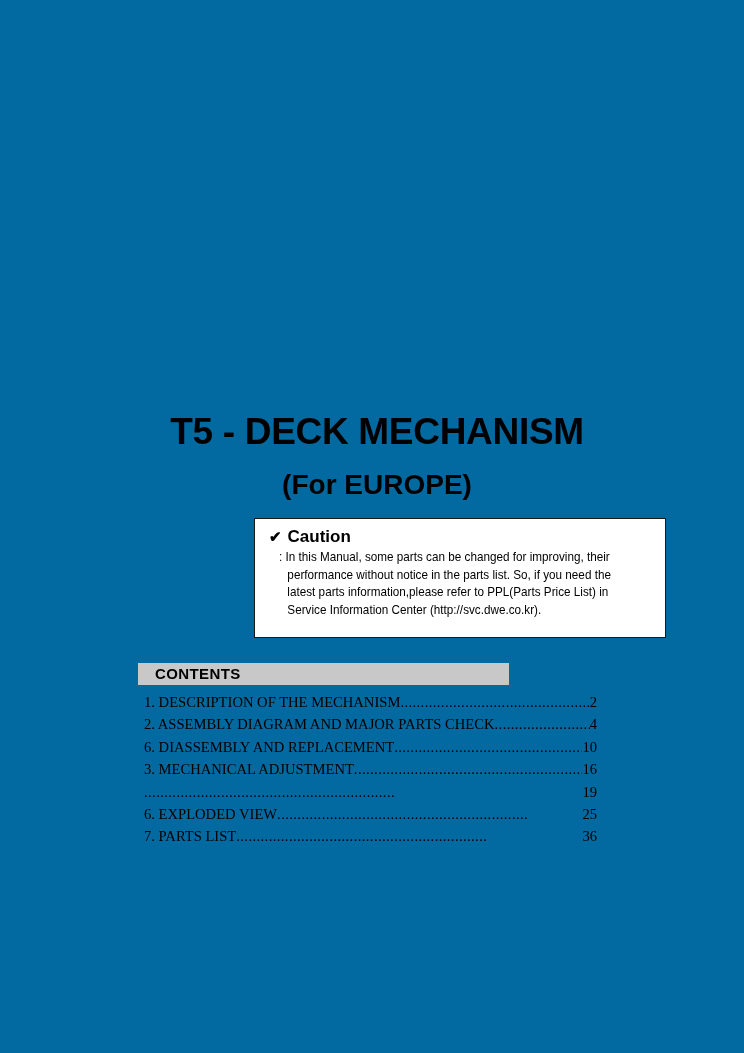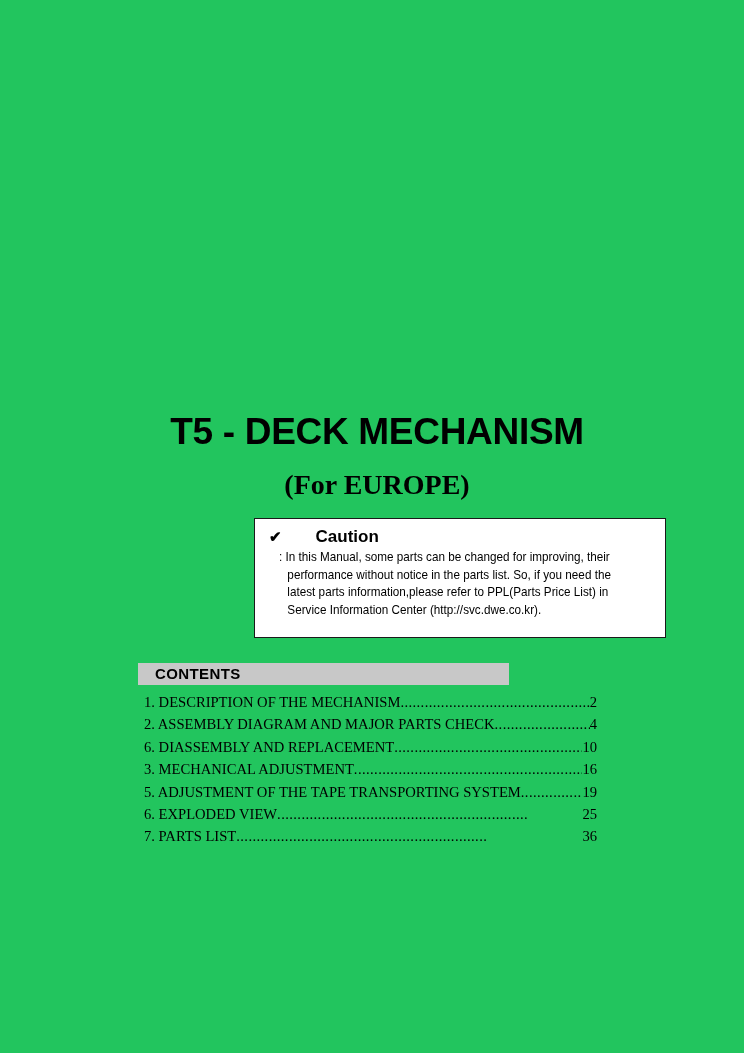--- a/index.html
+++ b/index.html
@@ -13,21 +13,21 @@
     position: relative;
     overflow: hidden;
     font-family: "Liberation Sans", sans-serif;
     color: #000000;
     -webkit-font-smoothing: none;
   }
 
   .page {
     position: absolute;
     inset: 0;
-    background: #22c55e;
+    background: #0369a1;
   }
 
   
   .title-block {
     position: absolute;
     left: 0;
     top: 410px;
     width: 744px;
     text-align: center;
   }
@@ -36,21 +36,21 @@
     font-weight: bold;
     font-size: 37px;
     line-height: 44px;
     letter-spacing: -0.3px;
     color: #000;
     white-space: nowrap;
     margin: 0;
     padding-left: 10px;
   }
   .doc-subtitle {
-    font-family: Liberation Serif, serif;
+    font-family: Liberation Sans, sans-serif;
     font-weight: bold;
     font-size: 28px;
     line-height: 34px;
     color: #000;
     margin: 14px 0 0 0;
     padding-left: 10px;
     white-space: nowrap;
   }
 
   
@@ -75,21 +75,20 @@
     font-weight: bold;
     line-height: 18px;
     color: #000;
   }
   .caution-title {
     font-family: "Liberation Sans", sans-serif;
     font-weight: bold;
     font-size: 17px;
     line-height: 19px;
     color: #000;
-    margin-left: 28px;
   }
   .caution-body {
     margin: 3px 12px 0 24px;
     font-family: "Liberation Sans", sans-serif;
     font-size: 12.6px;
     line-height: 17.6px;
     color: #000;
     transform: scaleX(0.93);
     transform-origin: left top;
     width: 108%;
@@ -195,21 +194,20 @@
       <span class="toc-label">6. DIASSEMBLY AND REPLACEMENT </span>
       <span class="toc-dots">..............................................................</span>
       <span class="toc-page">10</span>
     </div>
     <div class="toc-row">
       <span class="toc-label">3. MECHANICAL ADJUSTMENT </span>
       <span class="toc-dots">..............................................................</span>
       <span class="toc-page">16</span>
     </div>
     <div class="toc-row">
-      <span class="toc-label">5. ADJUSTMENT OF THE TAPE TRANSPORTING SYSTEM </span>
       <span class="toc-dots">..............................................................</span>
       <span class="toc-page">19</span>
     </div>
     <div class="toc-row">
       <span class="toc-label">6. EXPLODED VIEW </span>
       <span class="toc-dots">..............................................................</span>
       <span class="toc-page">25</span>
     </div>
     <div class="toc-row">
       <span class="toc-label">7. PARTS LIST </span>

